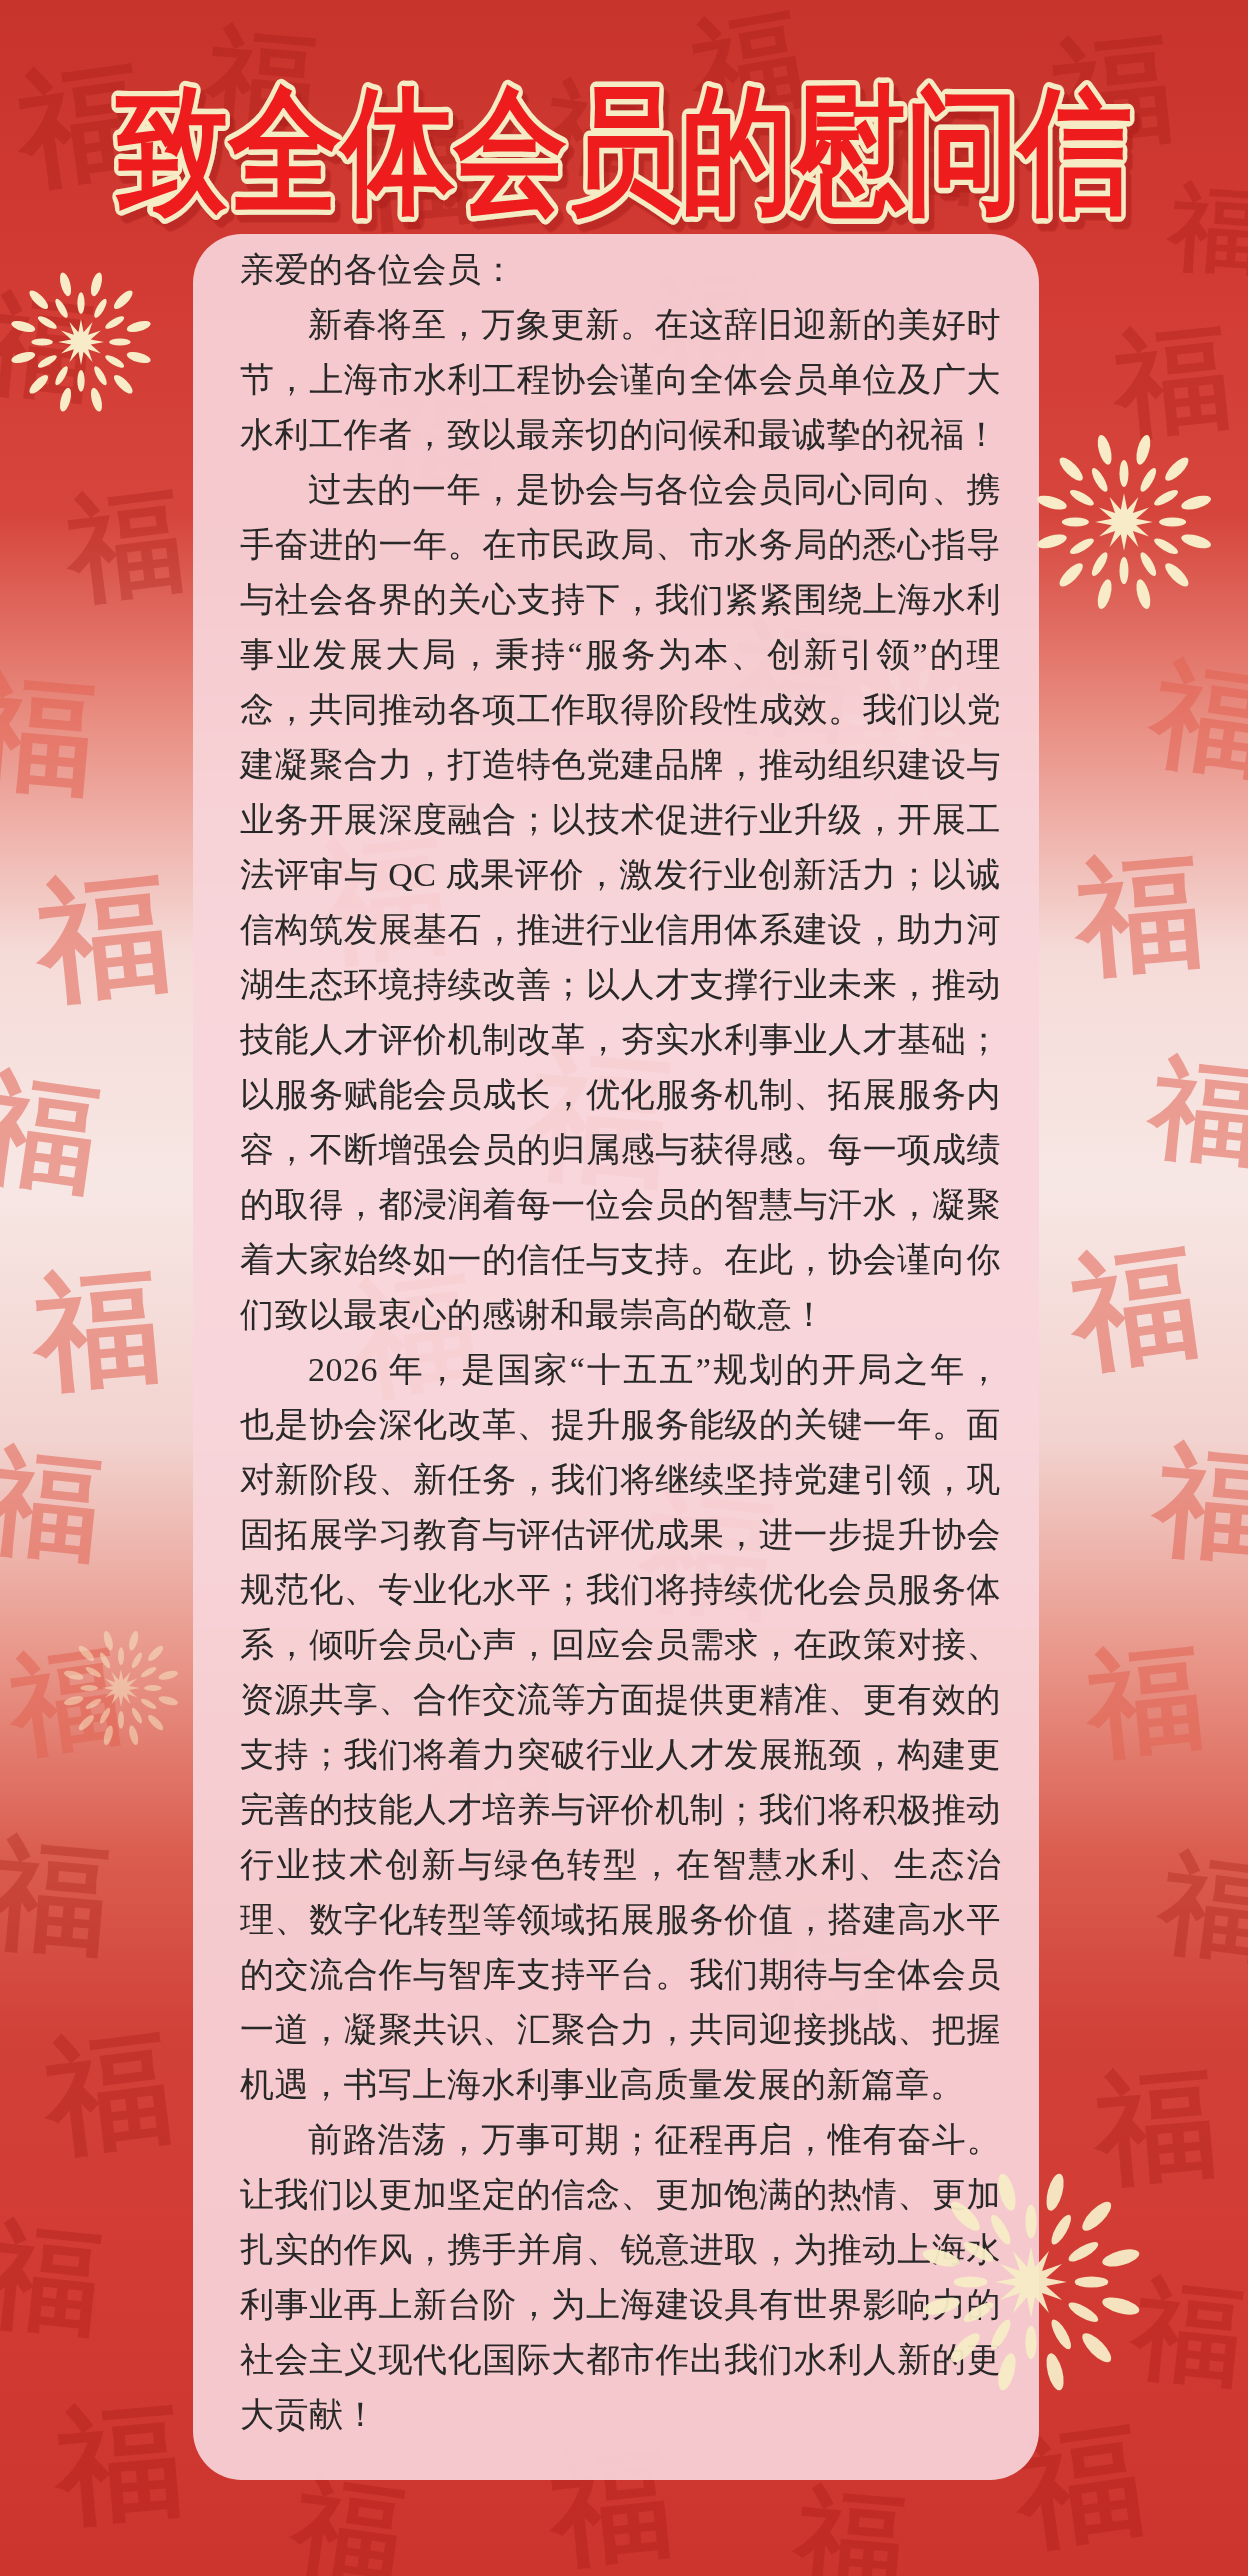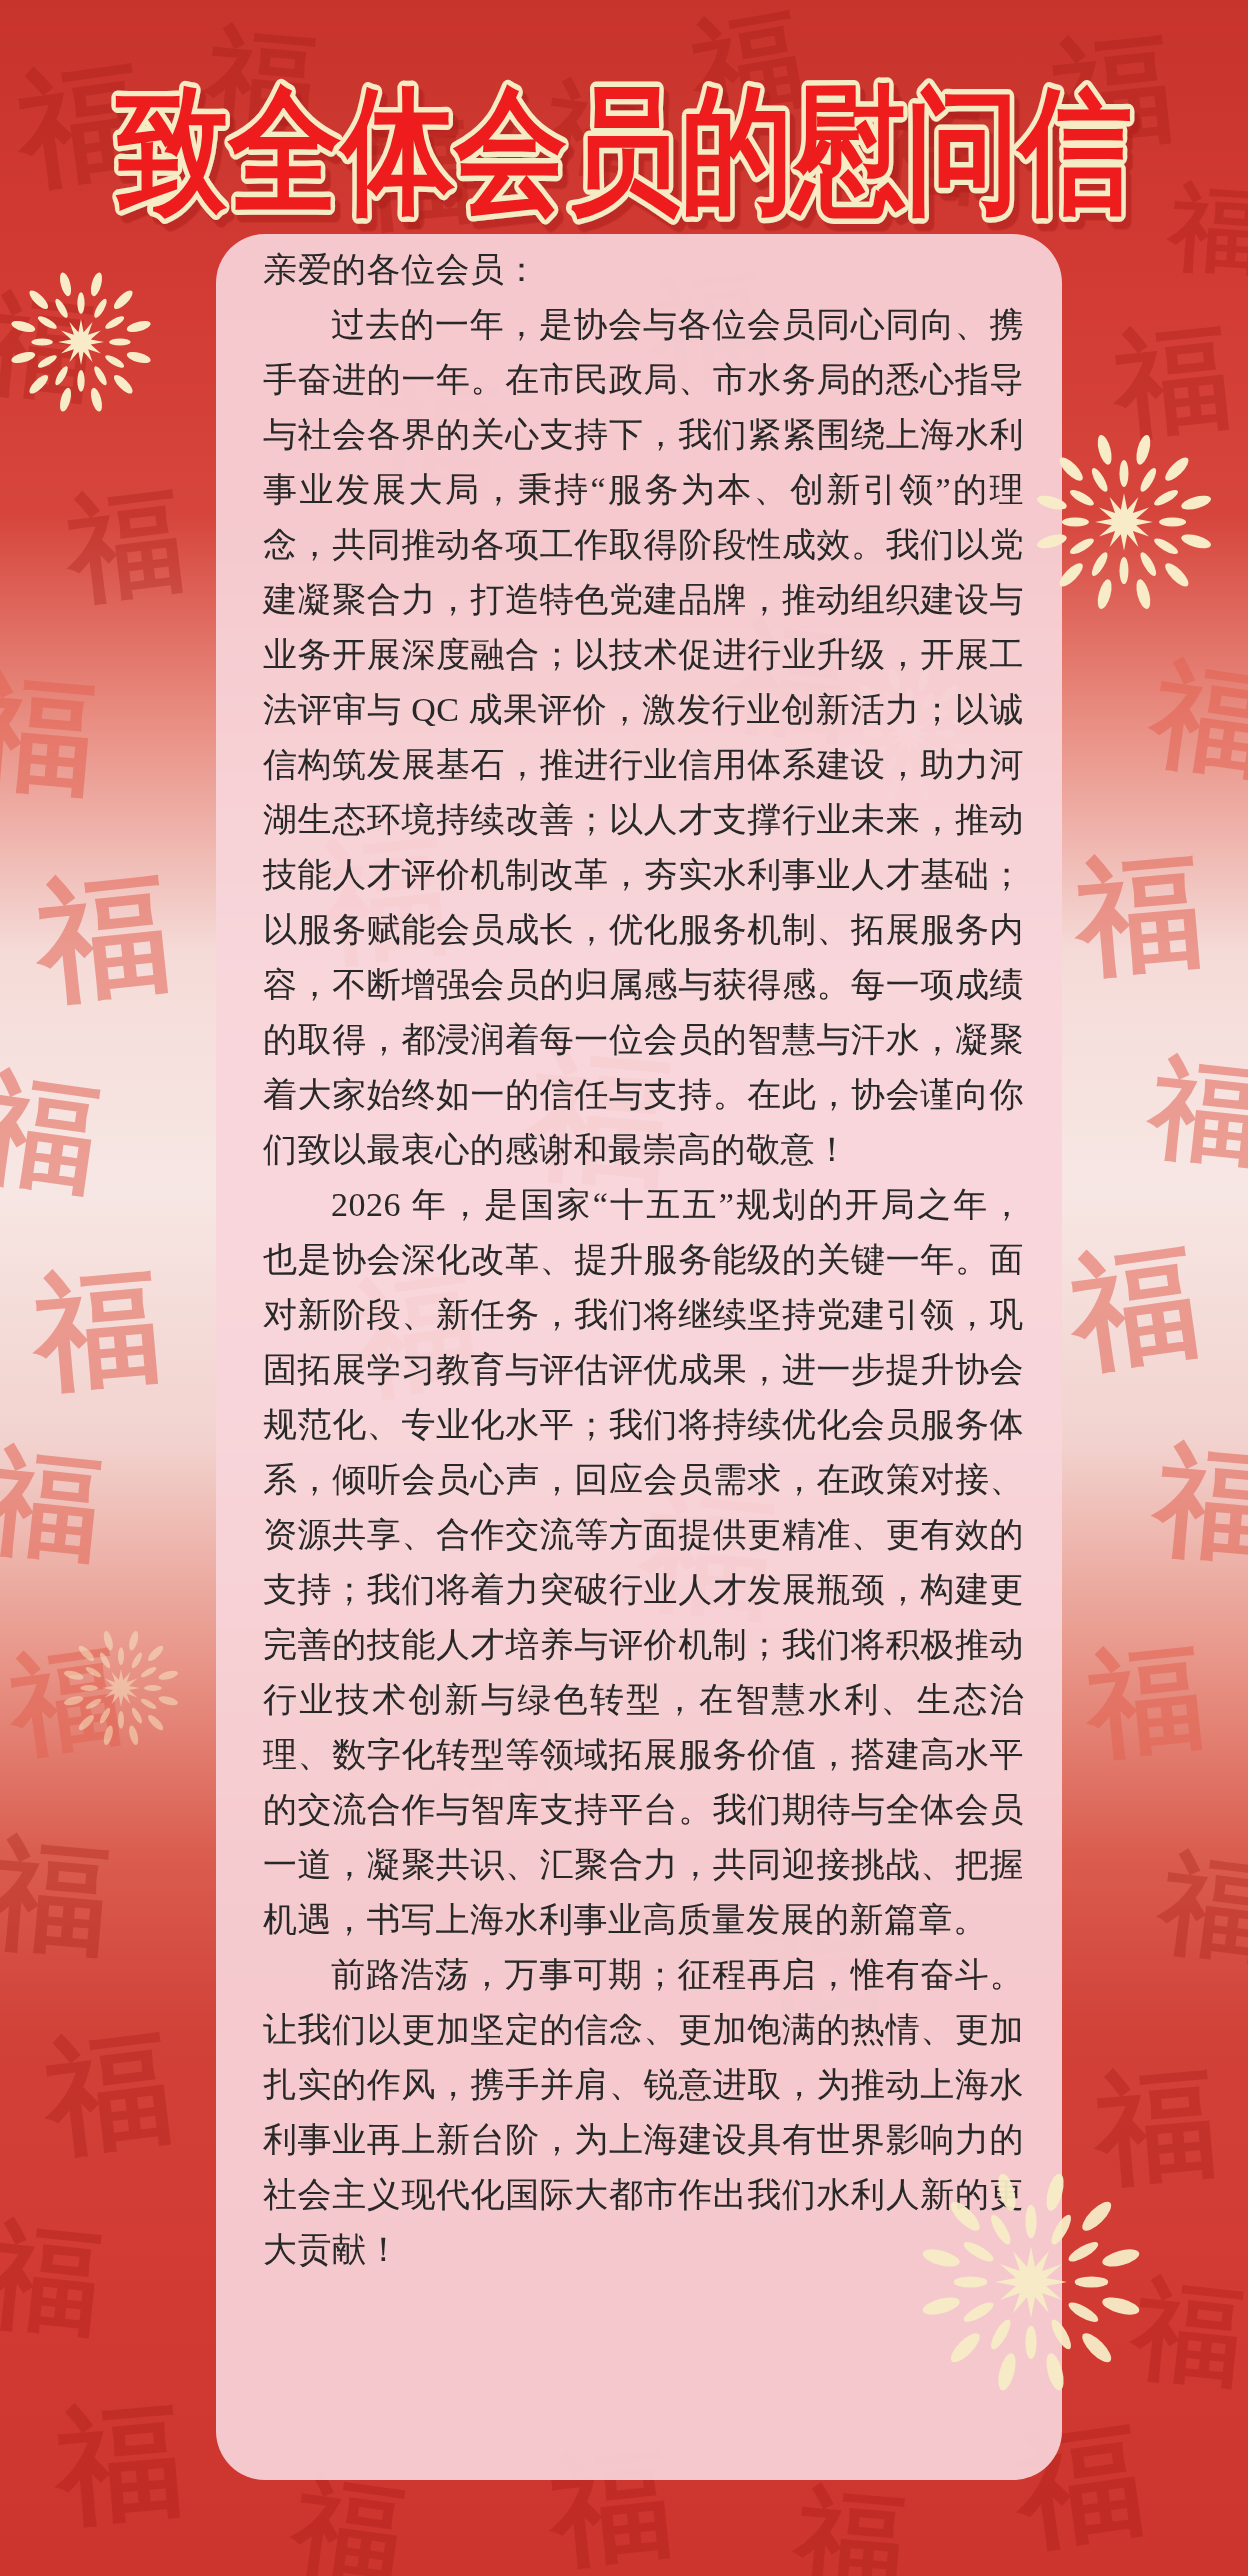--- a/index.html
+++ b/index.html
@@ -25,21 +25,21 @@
   }
   .watermark-layer{position:absolute;inset:0;z-index:1;}
   .fu{
     position:absolute;font-weight:700;line-height:1;
     transform-origin:center;user-select:none;
   }
   .fw{position:absolute;}
   .fw.behind{z-index:2;}
   .fw.front{z-index:5;}
   .card{
-    position:absolute;left:216px;top:234px;width:846px;height:2246px;
+    position:absolute;left:193px;top:234px;width:846px;height:2246px;
     background:rgba(247,213,218,0.92);border-radius:49px;z-index:3;
     box-sizing:border-box;padding:8.2px 38px 0 47px;
     color:#282828;font-size:34px;line-height:55px;
     text-align:justify;letter-spacing:0.5px;
   }
   .salutation{margin:0;}
   .para{margin:0;text-indent:2em;}
   .title-svg{position:absolute;left:0;top:38px;z-index:6;}
   .title-text{
     font-family:"DejaVu Serif","Liberation Serif",serif;
@@ -103,20 +103,21 @@
     <defs>
       <filter id="titleShadow" x="-10%" y="-10%" width="130%" height="130%">
         <feDropShadow dx="10" dy="14" stdDeviation="0" flood-color="#a81f17" flood-opacity="0.45"></feDropShadow>
       </filter>
     </defs>
     <text class="title-text" x="1144" y="205" text-anchor="middle" dominant-baseline="central" font-size="252" textLength="1865" lengthAdjust="spacingAndGlyphs" fill="#ee1b1b" stroke="#f5ecc6" stroke-width="20" filter="url(#titleShadow)">致全体会员的慰问信</text>
   </svg>
 
   <div class="card">
     <p class="salutation">亲爱的各位会员：</p>
+    <p class="para">新春将至，万象更新。在这辞旧迎新的美好时节，上海市水利工程协会谨向全体会员单位及广大水利工作者，致以最亲切的问候和最诚挚的祝福！</p>
     <p class="para">过去的一年，是协会与各位会员同心同向、携手奋进的一年。在市民政局、市水务局的悉心指导与社会各界的关心支持下，我们紧紧围绕上海水利事业发展大局，秉持“服务为本、创新引领”的理念，共同推动各项工作取得阶段性成效。我们以党建凝聚合力，打造特色党建品牌，推动组织建设与业务开展深度融合；以技术促进行业升级，开展工法评审与 QC 成果评价，激发行业创新活力；以诚信构筑发展基石，推进行业信用体系建设，助力河湖生态环境持续改善；以人才支撑行业未来，推动技能人才评价机制改革，夯实水利事业人才基础；以服务赋能会员成长，优化服务机制、拓展服务内容，不断增强会员的归属感与获得感。每一项成绩的取得，都浸润着每一位会员的智慧与汗水，凝聚着大家始终如一的信任与支持。在此，协会谨向你们致以最衷心的感谢和最崇高的敬意！</p>
     <p class="para">2026 年，是国家“十五五”规划的开局之年，也是协会深化改革、提升服务能级的关键一年。面对新阶段、新任务，我们将继续坚持党建引领，巩固拓展学习教育与评估评优成果，进一步提升协会规范化、专业化水平；我们将持续优化会员服务体系，倾听会员心声，回应会员需求，在政策对接、资源共享、合作交流等方面提供更精准、更有效的支持；我们将着力突破行业人才发展瓶颈，构建更完善的技能人才培养与评价机制；我们将积极推动行业技术创新与绿色转型，在智慧水利、生态治理、数字化转型等领域拓展服务价值，搭建高水平的交流合作与智库支持平台。我们期待与全体会员一道，凝聚共识、汇聚合力，共同迎接挑战、把握机遇，书写上海水利事业高质量发展的新篇章。</p>
     <p class="para">前路浩荡，万事可期；征程再启，惟有奋斗。让我们以更加坚定的信念、更加饱满的热情、更加扎实的作风，携手并肩、锐意进取，为推动上海水利事业再上新台阶，为上海建设具有世界影响力的社会主义现代化国际大都市作出我们水利人新的更大贡献！</p>
 
   </div>
 <svg viewBox="-100 -100 200 200" class="fw front" style="left: 8.7px; top: 270px; width: 144px; height: 144px; opacity: 1;">
       <polygon points="0.0,-32.0 3.6,-13.5 16.0,-27.7 9.9,-9.9 27.7,-16.0 13.5,-3.6 32.0,-0.0 13.5,3.6 27.7,16.0 9.9,9.9 16.0,27.7 3.6,13.5 0.0,32.0 -3.6,13.5 -16.0,27.7 -9.9,9.9 -27.7,16.0 -13.5,3.6 -32.0,0.0 -13.5,-3.6 -27.7,-16.0 -9.9,-9.9 -16.0,-27.7 -3.6,-13.5" fill="#f7ecc7"></polygon>
       <ellipse cx="0" cy="-54" rx="5" ry="15" fill="#f7ecc7" transform="rotate(0)"></ellipse>
       <ellipse cx="0" cy="-83" rx="6.5" ry="17" fill="#f7ecc7" transform="rotate(15)"></ellipse>
       <ellipse cx="0" cy="-54" rx="5" ry="15" fill="#f7ecc7" transform="rotate(30)"></ellipse>

